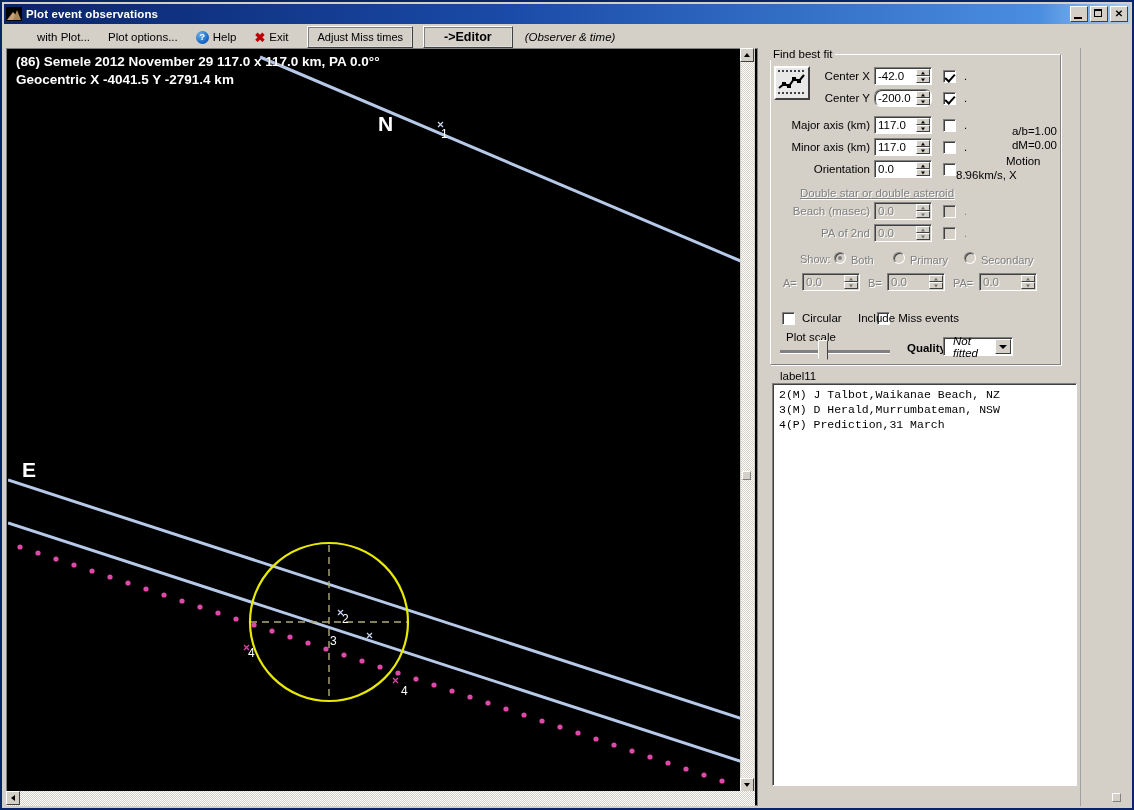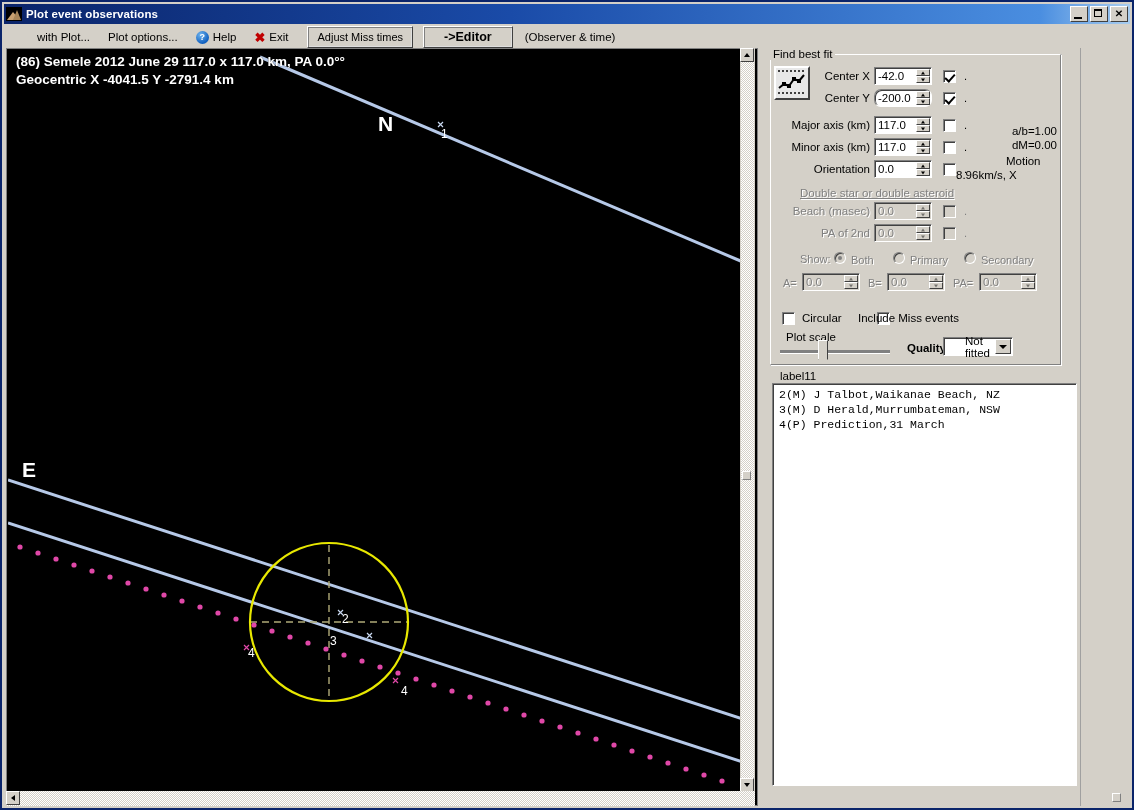--- a/index.html
+++ b/index.html
@@ -72,21 +72,21 @@
     color:#c00000;font-weight:bold;font-size:13px;line-height:11px;
   }
   .tbtn{
     margin-left:10px;background:#d4d0c8;
     border-top:1px solid #fff;border-left:1px solid #fff;
     border-right:1px solid #404040;border-bottom:1px solid #404040;
     box-shadow:1px 1px 0 #808080 inset,-1px -1px 0 #dfdfdf inset;
     font-size:11px;padding:4px 9px;white-space:nowrap;
   }
   #btn-editor{font-weight:bold;font-size:12.5px;padding:3px 20px;}
-  #obs-time{margin-left:12px;font-size:11.5px;}
+  #obs-time{margin-left:12px;font-size:11.5px;font-style:italic;}
 
   
   #plotwrap{
     position:absolute;left:4px;top:46px;width:752px;height:758px;
     background:#000;border:1px solid #808080;box-sizing:border-box;
   }
   #plot{
     position:absolute;left:1px;top:1px;width:735px;height:744px;
     background:#000;overflow:hidden;
   }
@@ -244,21 +244,21 @@
     border-top:5px solid #d4d0c8;
   }
 
   #combo{
     position:absolute;left:941px;top:335px;width:70px;height:19px;
     background:#fff;border:1px solid #808080;
     border-right-color:#fff;border-bottom-color:#fff;
     box-shadow:1px 1px 0 #404040 inset;box-sizing:border-box;
     display:flex;align-items:center;
   }
-  #combo span{padding-left:21px;font-size:11.5px;flex:1 1 auto;}
+  #combo span{padding-left:9px;font-size:11.5px;flex:1 1 auto;font-style:italic;}
   #combo .cbtn{
     width:16px;height:15px;margin-right:1px;background:#d4d0c8;position:relative;
     border-top:1px solid #fff;border-left:1px solid #fff;
     border-right:1px solid #404040;border-bottom:1px solid #404040;
     box-sizing:border-box;flex:0 0 16px;
   }
   #combo .cbtn:after{
     content:"";position:absolute;left:50%;top:50%;transform:translate(-50%,-50%);
     width:0;height:0;border-left:4px solid transparent;border-right:4px solid transparent;
     border-top:4px solid #000;
@@ -392,21 +392,21 @@
           <path d="M430,72 l5,5 M435,72 l-5,5"></path>
           <path d="M330,560 l5,5 M335,560 l-5,5"></path>
           <path d="M359,583 l5,5 M364,583 l-5,5"></path>
         </g>
         <g stroke="#e048a8" stroke-width="1.2">
           <path d="M236,595 l5,5 M241,595 l-5,5"></path>
           <path d="M385,628 l5,5 M390,628 l-5,5"></path>
         </g>
       </svg>
 
-      <div class="plot-hdr" id="hdr1">(86) Semele  2012 June 29   117.0 x 117.0 km, PA 0.0°°</div>
+      <div class="plot-hdr" id="hdr1">(86) Semele  2012 November 29   117.0 x 117.0 km, PA 0.0°°</div>
       <div class="plot-hdr" id="hdr2">Geocentric X -4041.5 Y -2791.4 km</div>
 
       <div class="compass" id="compass-n">N</div>
       <div class="compass" id="compass-e">E</div>
 
       <div class="chordlabel" style="left:433px;top:77px;">1</div>
       <div class="chordlabel" style="left:334px;top:562px;">2</div>
       <div class="chordlabel" style="left:322px;top:584px;">3</div>
       <div class="chordlabel" style="left:240px;top:596px;">4</div>
       <div class="chordlabel" style="left:393px;top:634px;">4</div>

